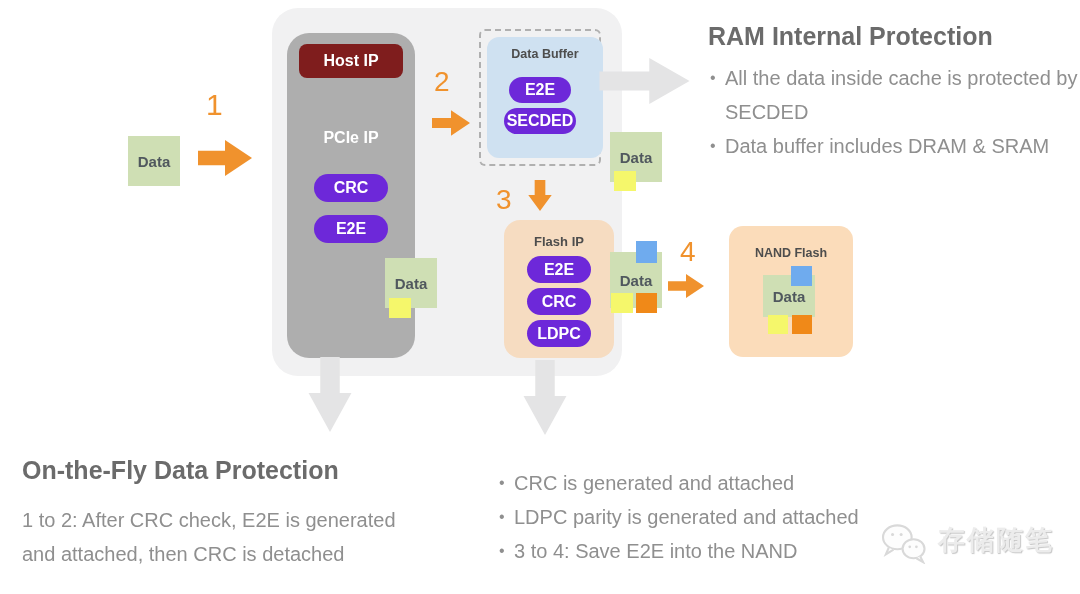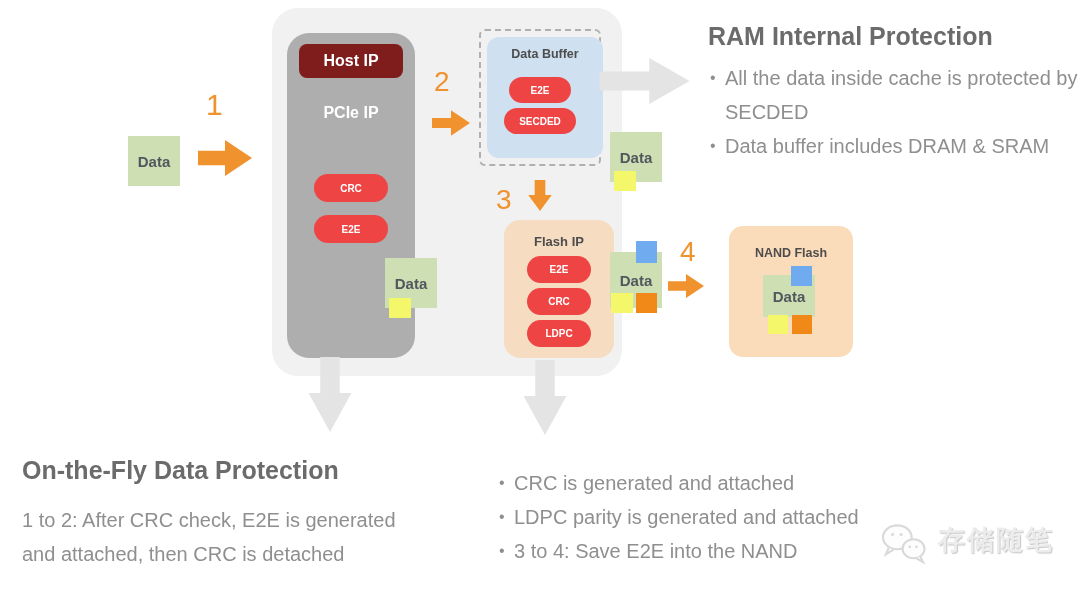--- a/index.html
+++ b/index.html
@@ -7,23 +7,23 @@
          font-family:"Liberation Sans", sans-serif;}
   .abs{position:absolute;}
 
   
   .container-box{left:272px;top:8px;width:350px;height:368px;background:#f1f1f2;border-radius:26px;}
 
   
   .host-col{left:287px;top:33px;width:128px;height:325px;background:#aeaeae;border-radius:22px;}
   .hostip{left:12px;top:11px;width:104px;height:34px;background:#7f1d1d;border-radius:8px;
           color:#fff;font-weight:bold;font-size:16px;display:flex;align-items:center;justify-content:center;}
-  .pcie-label{left:0;top:71px;width:128px;text-align:center;color:#fff;font-weight:bold;font-size:16px;}
-
-  .pill{background:#ef4444;border-radius:14px;color:#fff;font-weight:bold;font-size:10px;
+  .pcie-label{left:0;top:96px;width:128px;text-align:center;color:#fff;font-weight:bold;font-size:16px;}
+
+  .pill{background:#6d28d9;border-radius:14px;color:#fff;font-weight:bold;font-size:16px;
         display:flex;align-items:center;justify-content:center;}
 
   
   .buffer-dash{left:479px;top:29px;width:122px;height:137px;border:2px dashed #b0b0b0;border-radius:6px;box-sizing:border-box;}
   .buffer-blue{left:487px;top:37px;width:116px;height:121px;background:#cfe1f1;border-radius:12px;}
   .box-title{width:100%;text-align:center;color:#4d4d4d;font-weight:bold;font-size:12.5px;}
 
   
   .flaship-box{left:488px;top:220px;width:110px;height:138px;background:#f6dcc1;border-radius:16px;margin-left:16px;}
   

